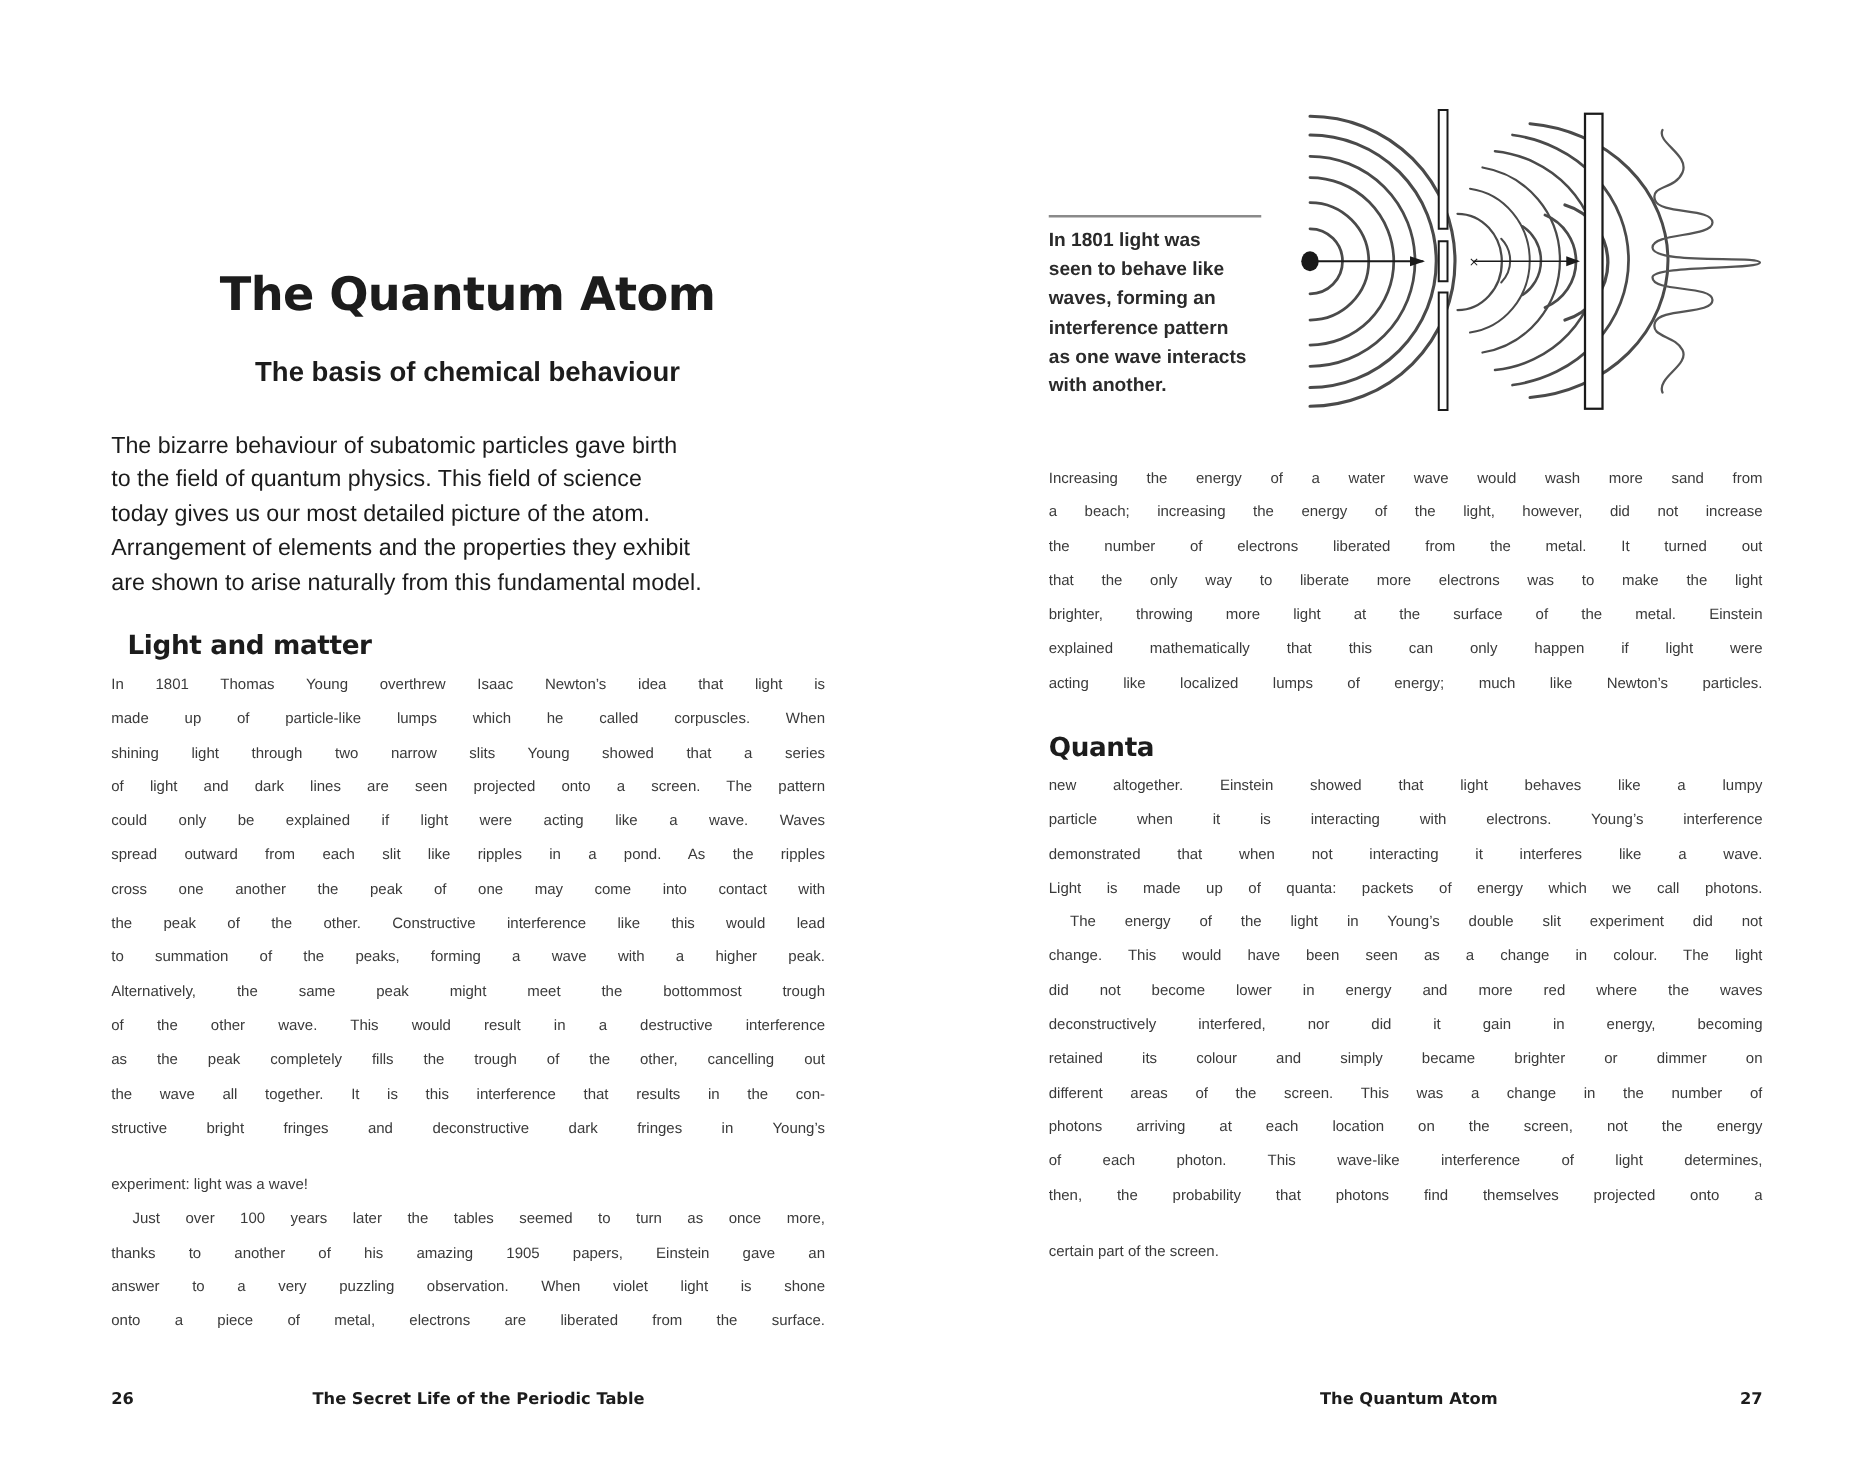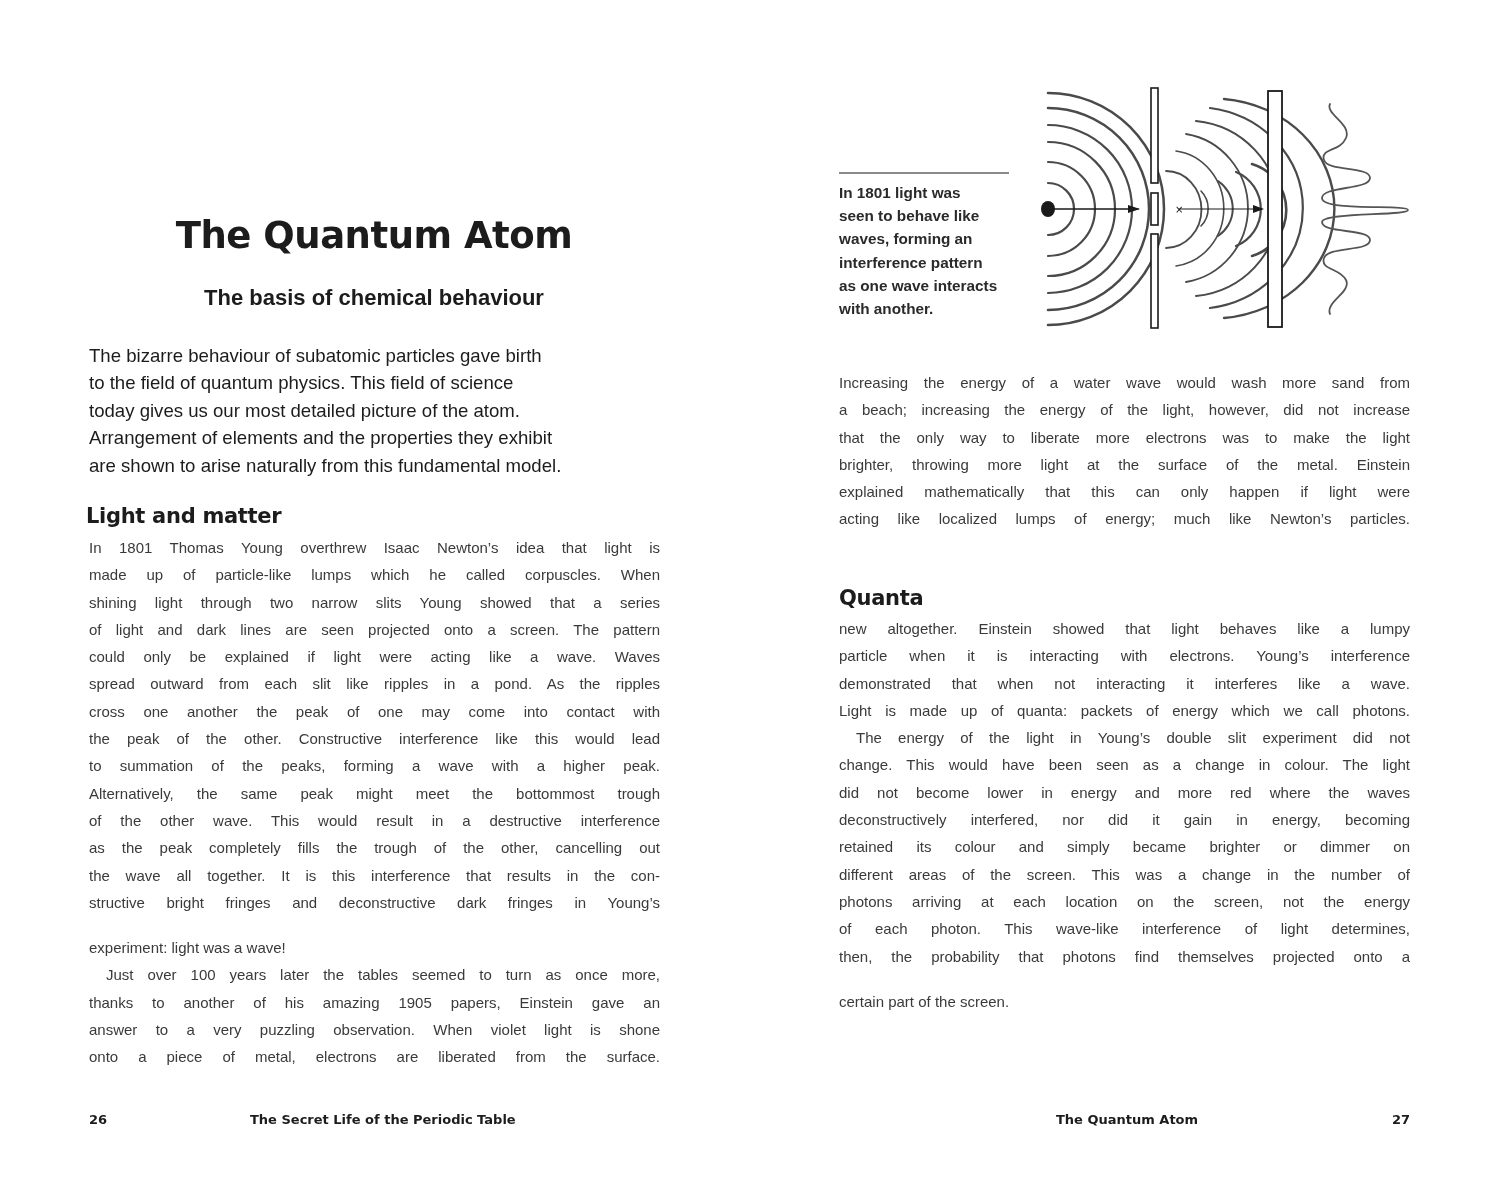--- a/index.html
+++ b/index.html
@@ -8,21 +8,21 @@
   #left-page { left: 0; width: 750px; }
   #right-page { left: 750px; width: 750px; }
   .title { position: absolute; left: 89px; width: 570px; top: 214px; text-align: center;
     font-family: "DejaVu Sans", sans-serif; font-weight: bold; font-size: 37px; letter-spacing: -0.5px; color: #1c1c1c; margin: 0; }
   .subtitle { position: absolute; left: 89px; width: 570px; top: 285px; text-align: center;
     font-family: "Liberation Sans", sans-serif; font-size: 22px; color: #1c1c1c; margin: 0; }
   .intro { position: absolute; left: 89px; width: 570px; top: 342px;
     font-family: "Liberation Sans", sans-serif; font-size: 18.6px; line-height: 27.4px; color: #1c1c1c; margin: 0; }
   .intro .ln { display: block; white-space: nowrap; }
   .heading { position: absolute; font-family: "DejaVu Sans", sans-serif; font-weight: bold; font-size: 21px; color: #1c1c1c; margin: 0; letter-spacing: -0.3px; }
-  .body-col { position: absolute; width: 571px; font-family: "Liberation Sans", sans-serif; font-size: 15px; line-height: 27.3px; color: #3a3a3a; margin: 0; }
+  .body-col { position: absolute; width: 571px; font-family: "Liberation Sans", sans-serif; font-size: 12px; line-height: 27.3px; color: #3a3a3a; margin: 0; }
   .body-col .ln { display: block; text-align: justify; text-align-last: justify; white-space: nowrap; height: 27.3px; overflow: hidden; }
   .body-col .ln.last { text-align-last: left; margin-top: 18px; }
   .body-col .ln.indent { text-indent: 17px; }
   .caption-rule { position: absolute; left: 89px; top: 172px; width: 170px; height: 2px; background: #8a8a8a; }
   .caption { position: absolute; left: 89px; top: 181px; width: 180px;
     font-family: "Liberation Sans", sans-serif; font-size: 15.3px; line-height: 23.2px; color: #2a2a2a; margin: 0; }
   .caption .ln { display: block; white-space: nowrap; font-weight: bold; }
   .diagram { position: absolute; left: 290px; top: 86px; width: 380px; height: 246px; }
   .footer { position: absolute; top: 1112px; font-family: "DejaVu Sans", sans-serif; font-weight: bold; font-size: 13px; color: #1c1c1c; }
 </style>
@@ -34,21 +34,21 @@
   <h2 class="subtitle">The basis of chemical behaviour</h2>
 
   <div class="intro">
     <span class="ln">The bizarre behaviour of subatomic particles gave birth</span>
     <span class="ln">to the field of quantum physics. This field of science</span>
     <span class="ln">today gives us our most detailed picture of the atom.</span>
     <span class="ln">Arrangement of elements and the properties they exhibit</span>
     <span class="ln">are shown to arise naturally from this fundamental model.</span>
   </div>
 
-  <h3 class="heading" style="left:86px; top:504px;">Light and matter</h3>
+  <h3 class="heading" style="left:102px; top:504px;">Light and matter</h3>
 
   <div class="body-col" style="left:89px; top:534px;">
     <span class="ln">In 1801 Thomas Young overthrew Isaac Newton’s idea that light is</span>
     <span class="ln">made up of particle-like lumps which he called corpuscles. When</span>
     <span class="ln">shining light through two narrow slits Young showed that a series</span>
     <span class="ln">of light and dark lines are seen projected onto a screen. The pattern</span>
     <span class="ln">could only be explained if light were acting like a wave. Waves</span>
     <span class="ln">spread outward from each slit like ripples in a pond. As the ripples</span>
     <span class="ln">cross one another the peak of one may come into contact with</span>
     <span class="ln">the peak of the other. Constructive interference like this would lead</span>
@@ -120,20 +120,21 @@
     <text x="135" y="127" font-size="10" fill="#1a1a1a" stroke="none" font-family="DejaVu Sans, sans-serif">×</text>
 
     <rect x="228" y="5" width="14" height="236" fill="#ffffff" stroke="#1a1a1a" stroke-width="1.8"></rect>
 
     <path d="M290,18 C285,28 312,38 306,52 C300,66 280,62 284,74 C288,86 330,80 330,92 C330,104 282,100 282,112 C282,126 368,118 368,124 C368,130 282,126 282,136 C282,148 330,142 330,154 C330,166 288,160 284,172 C280,184 300,182 306,194 C312,206 285,216 290,228" stroke="#555555" stroke-width="1.8"></path>
   </svg>
 
   <div class="body-col" style="left:89px; top:369px;">
     <span class="ln">Increasing the energy of a water wave would wash more sand from</span>
     <span class="ln">a beach; increasing the energy of the light, however, did not increase</span>
+    <span class="ln">the number of electrons liberated from the metal. It turned out</span>
     <span class="ln">that the only way to liberate more electrons was to make the light</span>
     <span class="ln">brighter, throwing more light at the surface of the metal. Einstein</span>
     <span class="ln">explained mathematically that this can only happen if light were</span>
     <span class="ln">acting like localized lumps of energy; much like Newton’s particles.</span>
   </div>
 
   <h3 class="heading" style="left:89px; top:586px;">Quanta</h3>
 
   <div class="body-col" style="left:89px; top:615px;">
     <span class="ln">new altogether. Einstein showed that light behaves like a lumpy</span>

